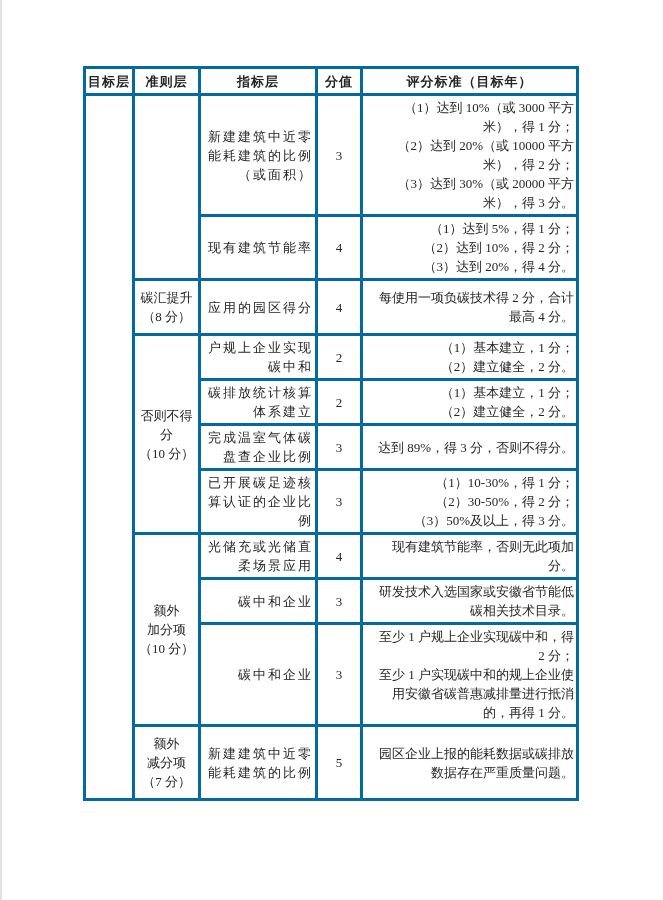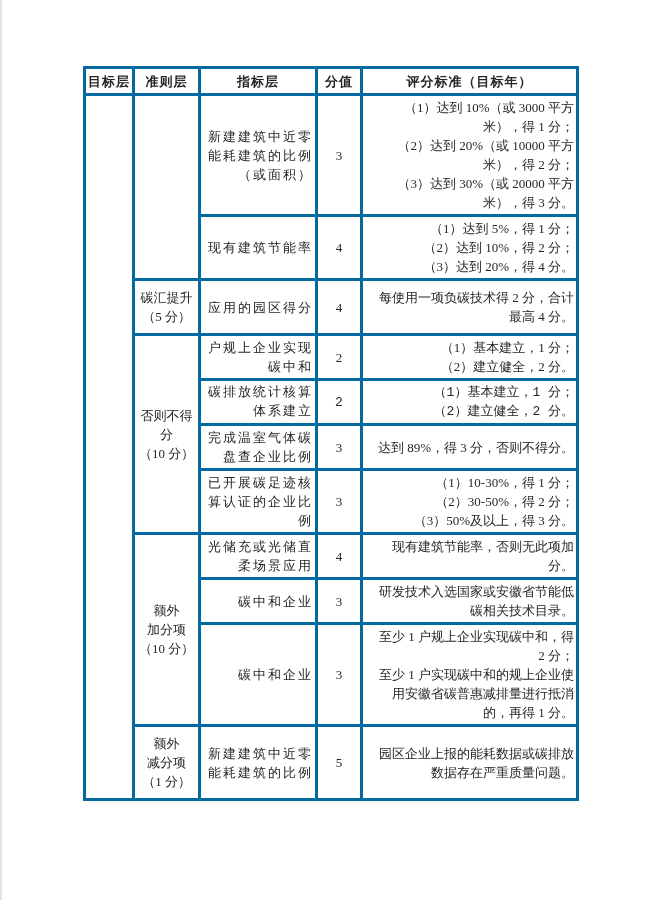--- a/index.html
+++ b/index.html
@@ -111,41 +111,41 @@
         <td class="col-score">4</td>
         <td class="col-criteria">
           <div class="crit-item">（1）达到 5%，得 1 分；</div>
           <div class="crit-item">（2）达到 10%，得 2 分；</div>
           <div class="crit-item">（3）达到 20%，得 4 分。</div>
         </td>
       </tr>
       <tr style="height: 38px;">
         <td class="col-criterion" rowspan="1">
           <div>碳汇提升</div>
-          <div>（5 分）</div>
+          <div>（8 分）</div>
         </td>
         <td class="col-indicator">应用的园区得分</td>
         <td class="col-score">4</td>
         <td class="col-criteria">
           <div class="crit-item">每使用一项负碳技术得 2 分，合计最高 4 分。</div>
         </td>
       </tr>
       <tr style="height: 36px;">
         <td class="col-criterion" rowspan="4">
           <div>否则不得分</div>
           <div>（10 分）</div>
         </td>
         <td class="col-indicator">户规上企业实现碳中和</td>
         <td class="col-score">2</td>
         <td class="col-criteria">
           <div class="crit-item">（1）基本建立，1 分；</div>
           <div class="crit-item">（2）建立健全，2 分。</div>
         </td>
       </tr>
-      <tr style="height: 37px; font-family: Liberation Mono, monospace;">
+      <tr style="height: 37px;">
         <td class="col-indicator">碳排放统计核算体系建立</td>
         <td class="col-score">2</td>
         <td class="col-criteria">
           <div class="crit-item">（1）基本建立，1 分；</div>
           <div class="crit-item">（2）建立健全，2 分。</div>
         </td>
       </tr>
       <tr style="height: 38px;">
         <td class="col-indicator">完成温室气体碳盘查企业比例</td>
         <td class="col-score">3</td>
@@ -186,21 +186,21 @@
         <td class="col-score">3</td>
         <td class="col-criteria">
           <div class="crit-item">至少 1 户规上企业实现碳中和，得 2 分；</div>
           <div class="crit-item">至少 1 户实现碳中和的规上企业使用安徽省碳普惠减排量进行抵消的，再得 1 分。</div>
         </td>
       </tr>
       <tr style="height: 57px;">
         <td class="col-criterion" rowspan="1">
           <div>额外</div>
           <div>减分项</div>
-          <div>（1 分）</div>
+          <div>（7 分）</div>
         </td>
         <td class="col-indicator">新建建筑中近零能耗建筑的比例</td>
         <td class="col-score">5</td>
         <td class="col-criteria">
           <div class="crit-item">园区企业上报的能耗数据或碳排放数据存在严重质量问题。</div>
         </td>
       </tr>
     </tbody>
 </table>
 

